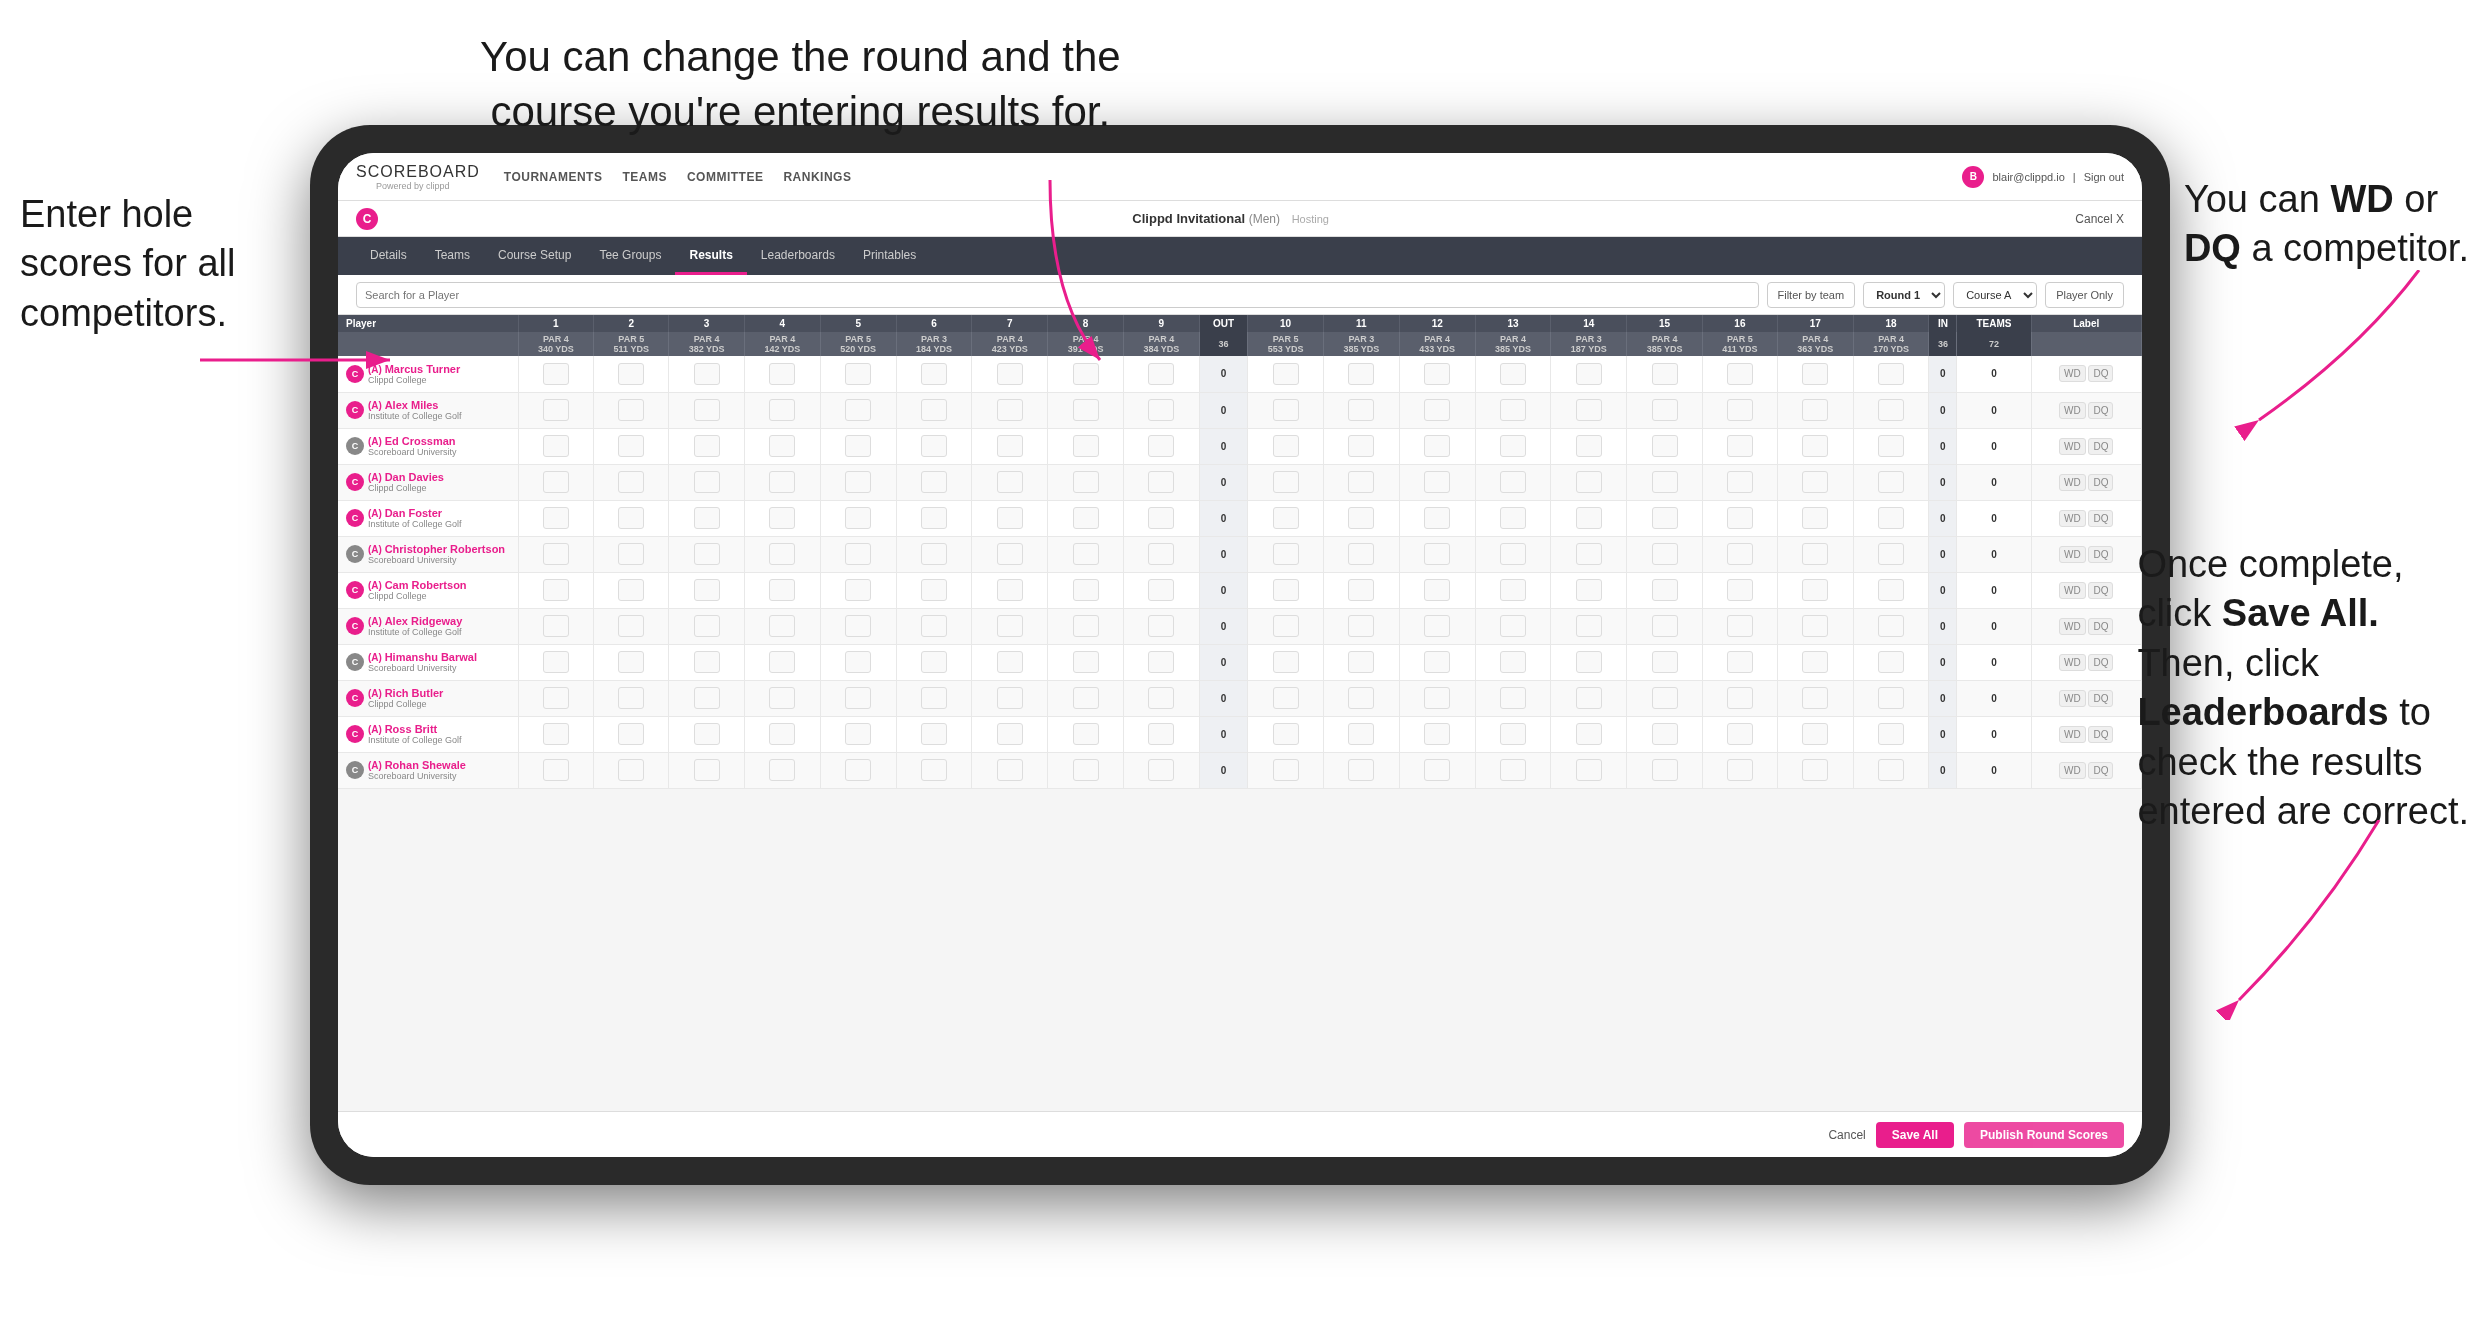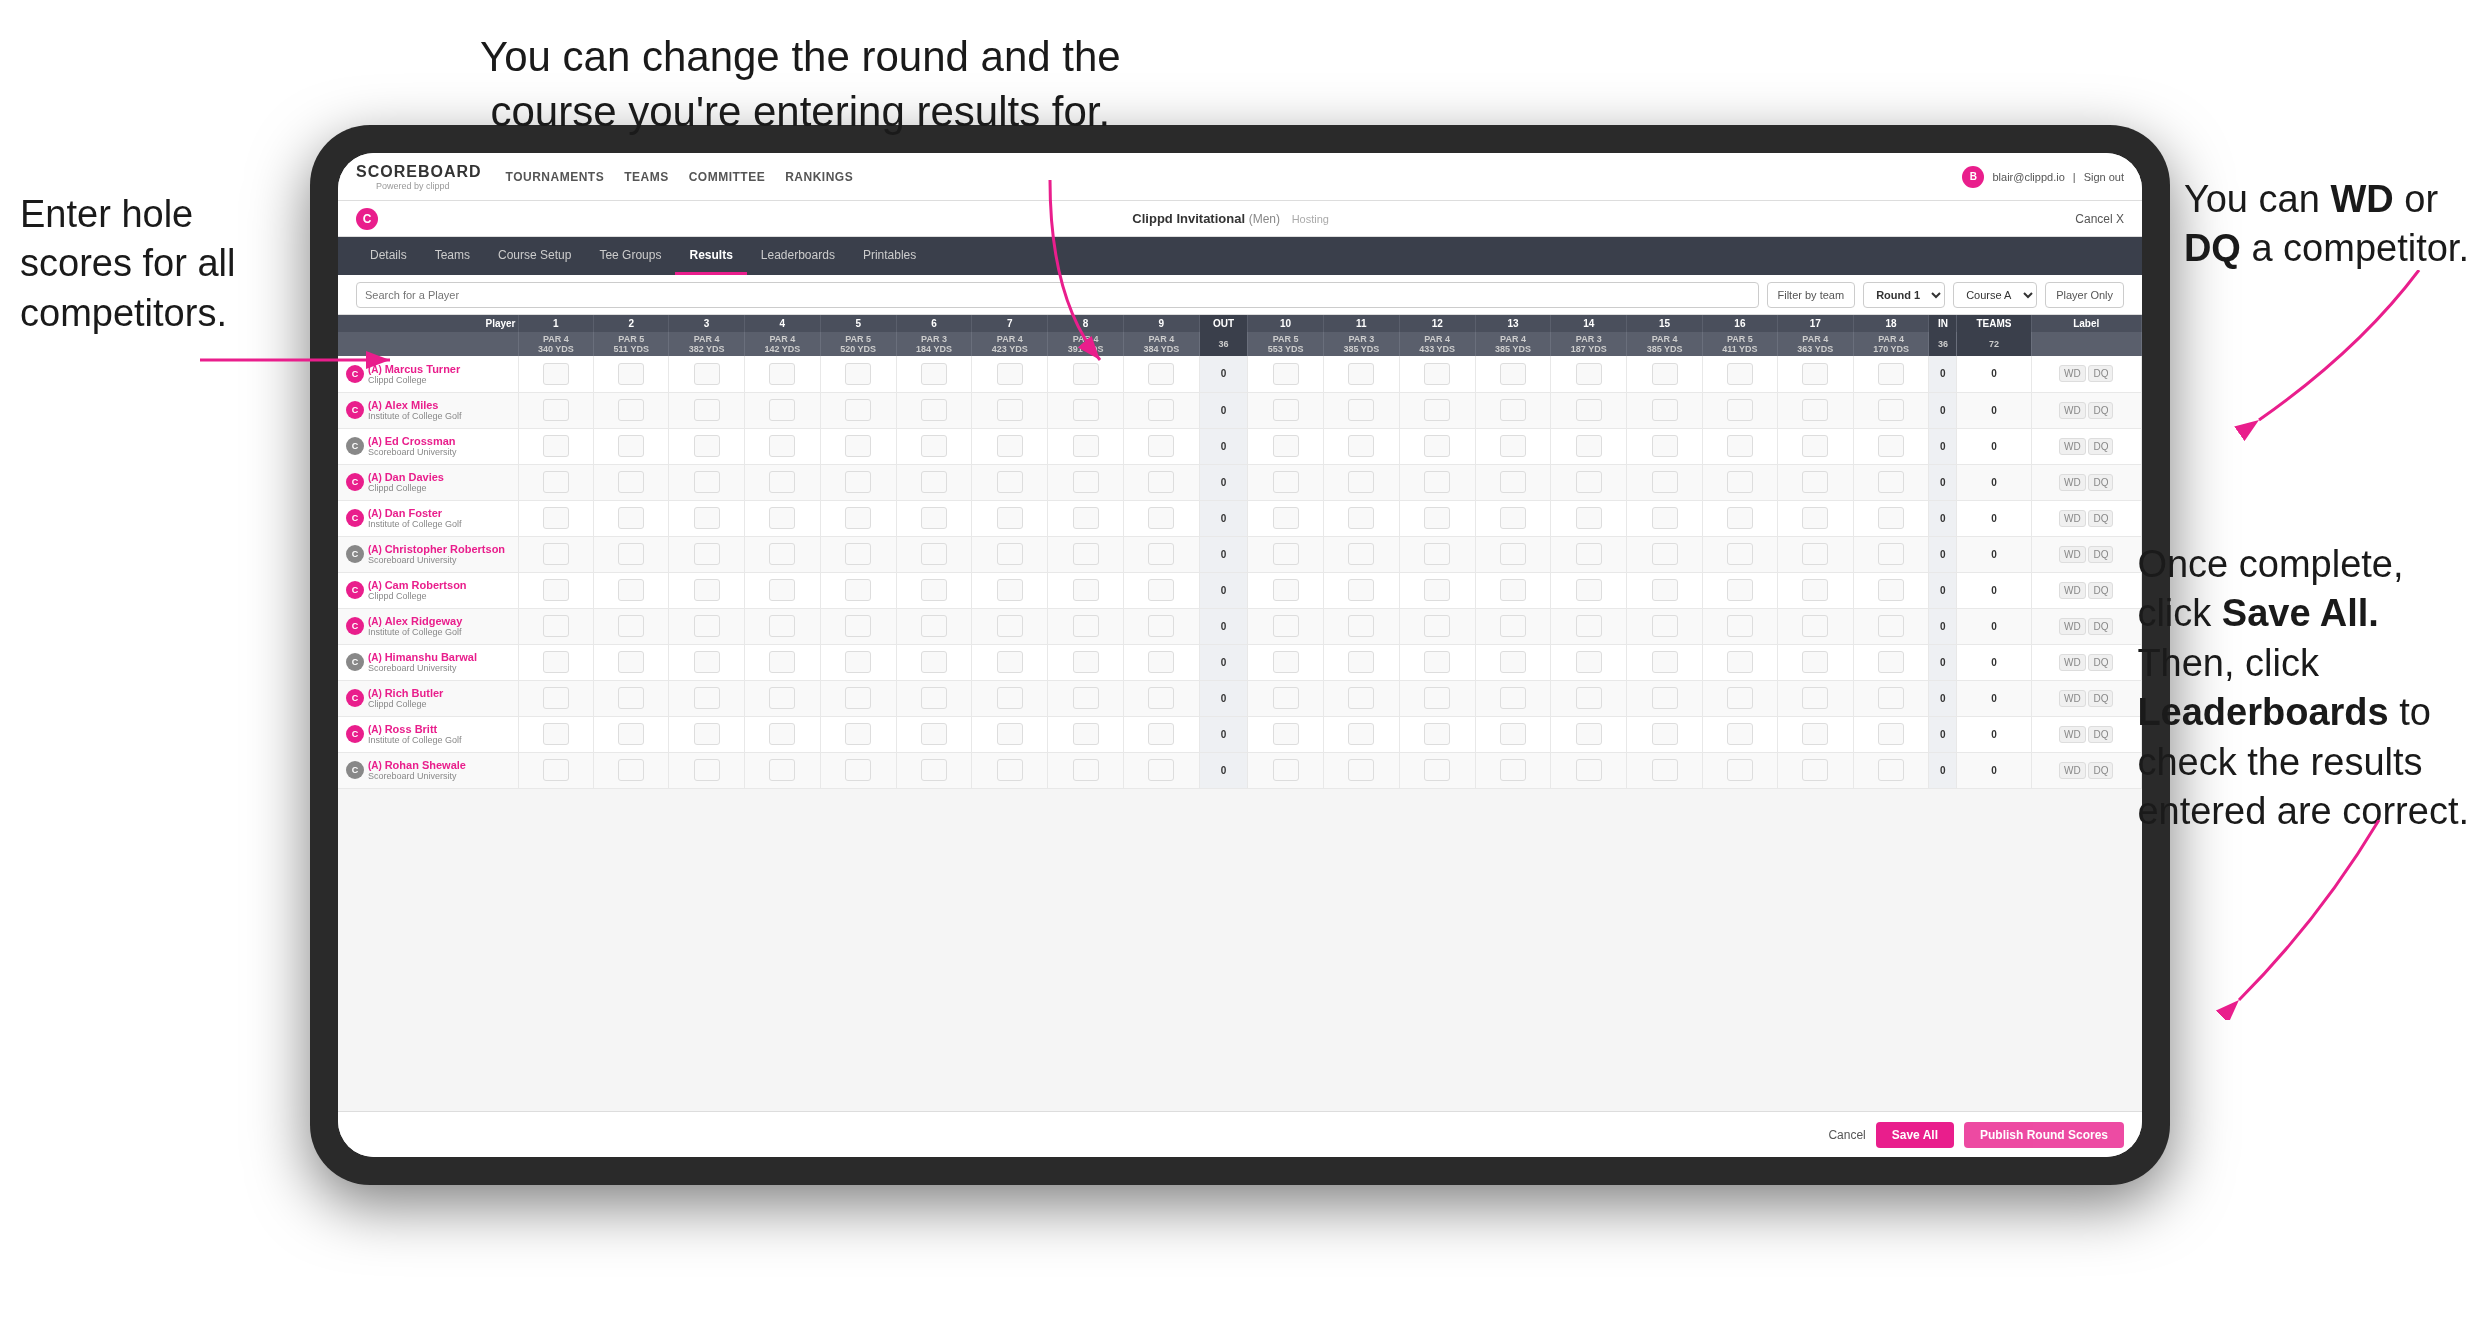--- a/index.html
+++ b/index.html
@@ -77,21 +77,21 @@
       border-bottom: 1px solid #ddd;
       flex-shrink: 0;
     }
     .scoreboard-logo {
       display: flex;
       flex-direction: column;
       margin-right: 24px;
     }
     .scoreboard-logo .title {
       font-size: 16px;
-      font-weight: 700;
+      font-weight: 400;
       color: #333;
       letter-spacing: 1px;
     }
     .scoreboard-logo .subtitle {
       font-size: 9px;
       color: #999;
       margin-left: 20px;
     }
     .top-nav-links {
       display: flex;
@@ -265,21 +265,21 @@
     }
     table.score-table thead tr.hole-header th {
       padding: 3px 2px;
       text-align: center;
       font-size: 10px;
       font-weight: 600;
       border-right: 1px solid #5a5f6c;
       white-space: nowrap;
     }
     table.score-table thead tr.hole-header th.player-col {
-      text-align: right;
+      text-align: left;
       padding-left: 8px;
       width: 180px;
       min-width: 180px;
     }
     table.score-table thead tr.par-header {
       background: #5a5f6c;
       color: #ccc;
     }
     table.score-table thead tr.par-header th {
       padding: 2px;

